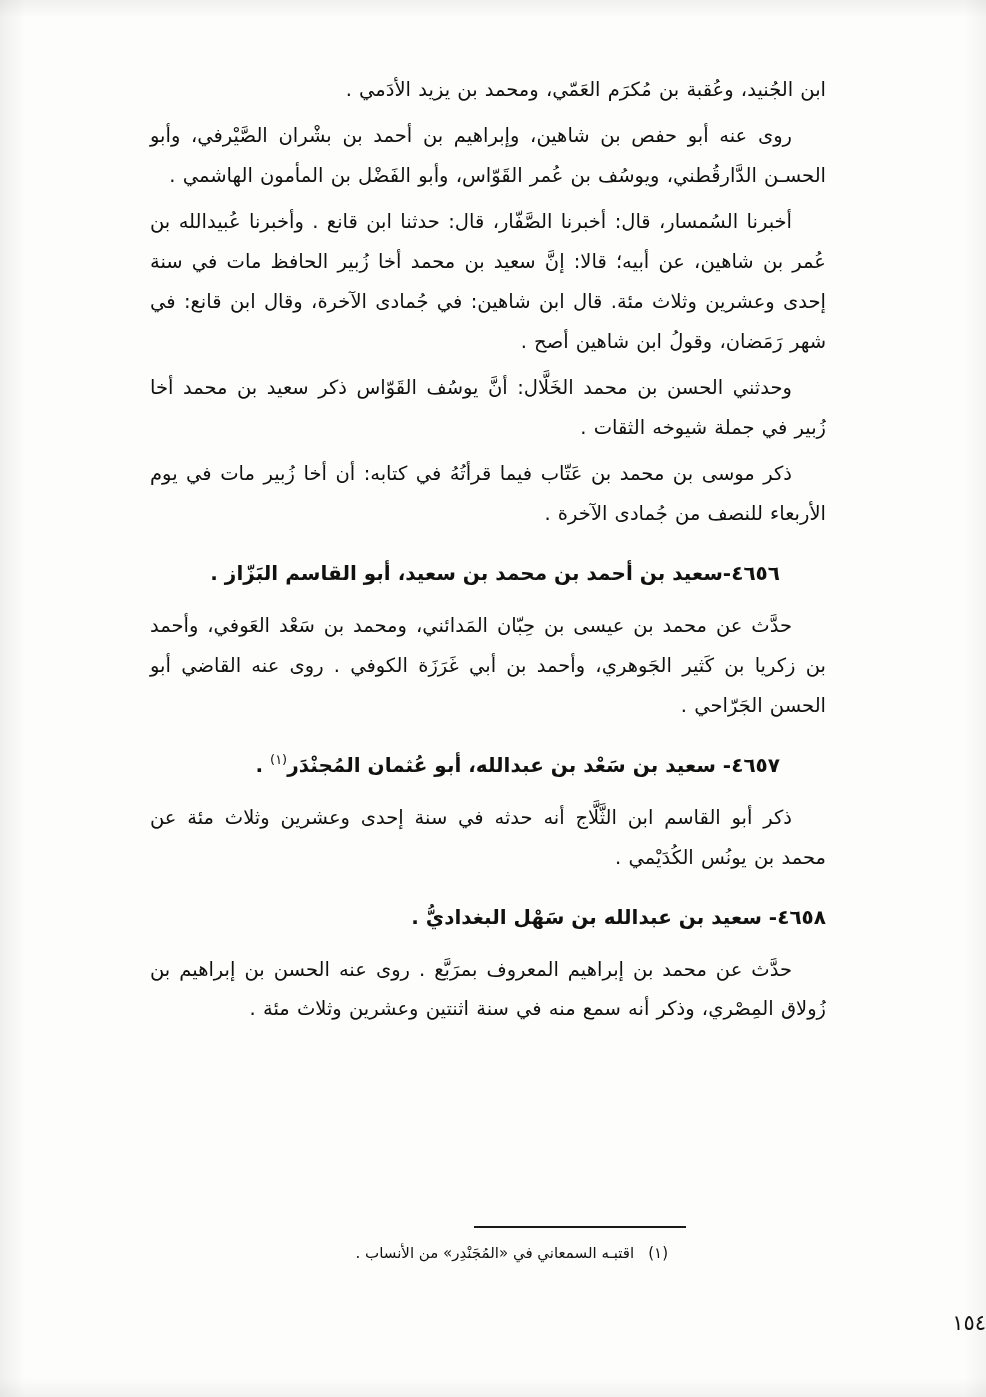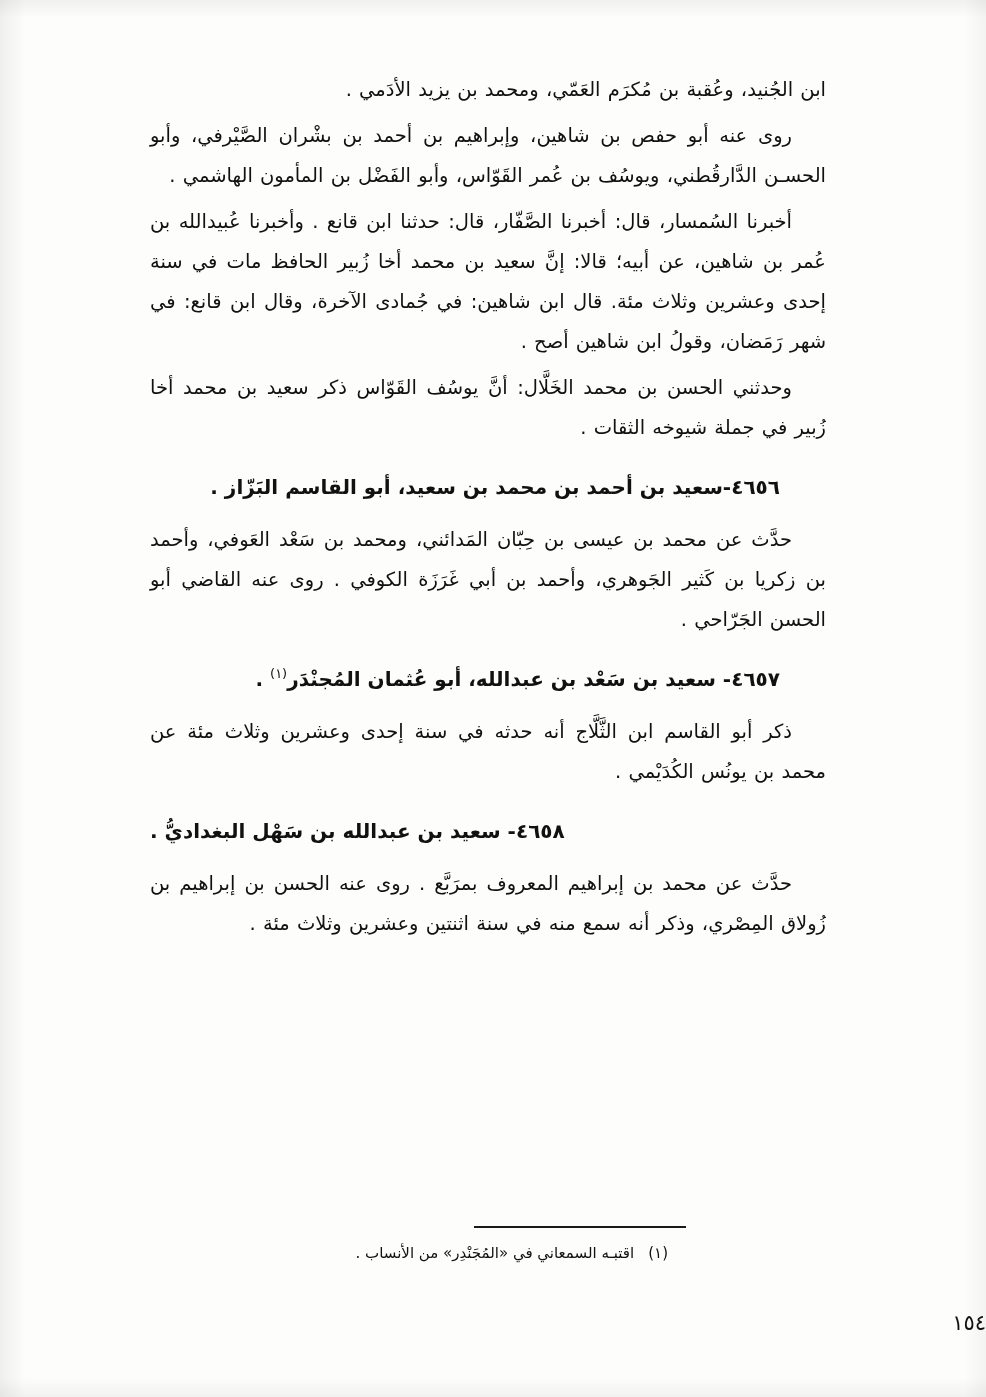--- a/index.html
+++ b/index.html
@@ -76,21 +76,21 @@
   p.entry {
     margin: 20px 0 14px 0;
     font-size: 20px;
     font-weight: bold;
     line-height: 1.9;
     text-indent: 46px;
     text-align: right;
   }
   p.entry.centered {
     text-indent: 0;
-    text-align: left;
+    text-align: right;
   }
   p.entry .sup {
     font-size: 13px;
     vertical-align: super;
     font-weight: normal;
   }
 
   .footnote-area {
     position: absolute;
     bottom: 130px;
@@ -138,20 +138,21 @@
   <div class="text-block">
 
     <p class="para no-indent">ابن الجُنيد، وعُقبة بن مُكرَم العَمّي، ومحمد بن يزيد الأدَمي .</p>
 
     <p class="para">روى عنه أبو حفص بن شاهين، وإبراهيم بن أحمد بن بشْران الصَّيْرفي، وأبو الحسـن الدَّارقُطني، ويوسُف بن عُمر القَوّاس، وأبو الفَضْل بن المأمون الهاشمي .</p>
 
     <p class="para">أخبرنا السُمسار، قال: أخبرنا الصَّفّار، قال: حدثنا ابن قانع . وأخبرنا عُبيدالله بن عُمر بن شاهين، عن أبيه؛ قالا: إنَّ سعيد بن محمد أخا زُبير الحافظ مات في سنة إحدى وعشرين وثلاث مئة. قال ابن شاهين: في جُمادى الآخرة، وقال ابن قانع: في شهر رَمَضان، وقولُ ابن شاهين أصح .</p>
 
     <p class="para">وحدثني الحسن بن محمد الخَلَّال: أنَّ يوسُف القَوّاس ذكر سعيد بن محمد أخا زُبير في جملة شيوخه الثقات .</p>
 
+    <p class="para">ذكر موسى بن محمد بن عَتّاب فيما قرأتُهُ في كتابه: أن أخا زُبير مات في يوم الأربعاء للنصف من جُمادى الآخرة .</p>
 
     <p class="entry">٤٦٥٦-سعيد بن أحمد بن محمد بن سعيد، أبو القاسم البَزّاز .</p>
 
     <p class="para">حدَّث عن محمد بن عيسى بن حِبّان المَدائني، ومحمد بن سَعْد العَوفي، وأحمد بن زكريا بن كَثير الجَوهري، وأحمد بن أبي غَرَزَة الكوفي . روى عنه القاضي أبو الحسن الجَرّاحي .</p>
 
     <p class="entry"><span>٤٦٥٧- سعيد بن سَعْد بن عبدالله، أبو عُثمان المُجنْدَر</span><span class="sup">(١)</span><span> .</span></p>
 
     <p class="para">ذكر أبو القاسم ابن الثَّلَّاج أنه حدثه في سنة إحدى وعشرين وثلاث مئة عن محمد بن يونُس الكُدَيْمي .</p>
 
     <p class="entry centered">٤٦٥٨- سعيد بن عبدالله بن سَهْل البغداديُّ .</p>

